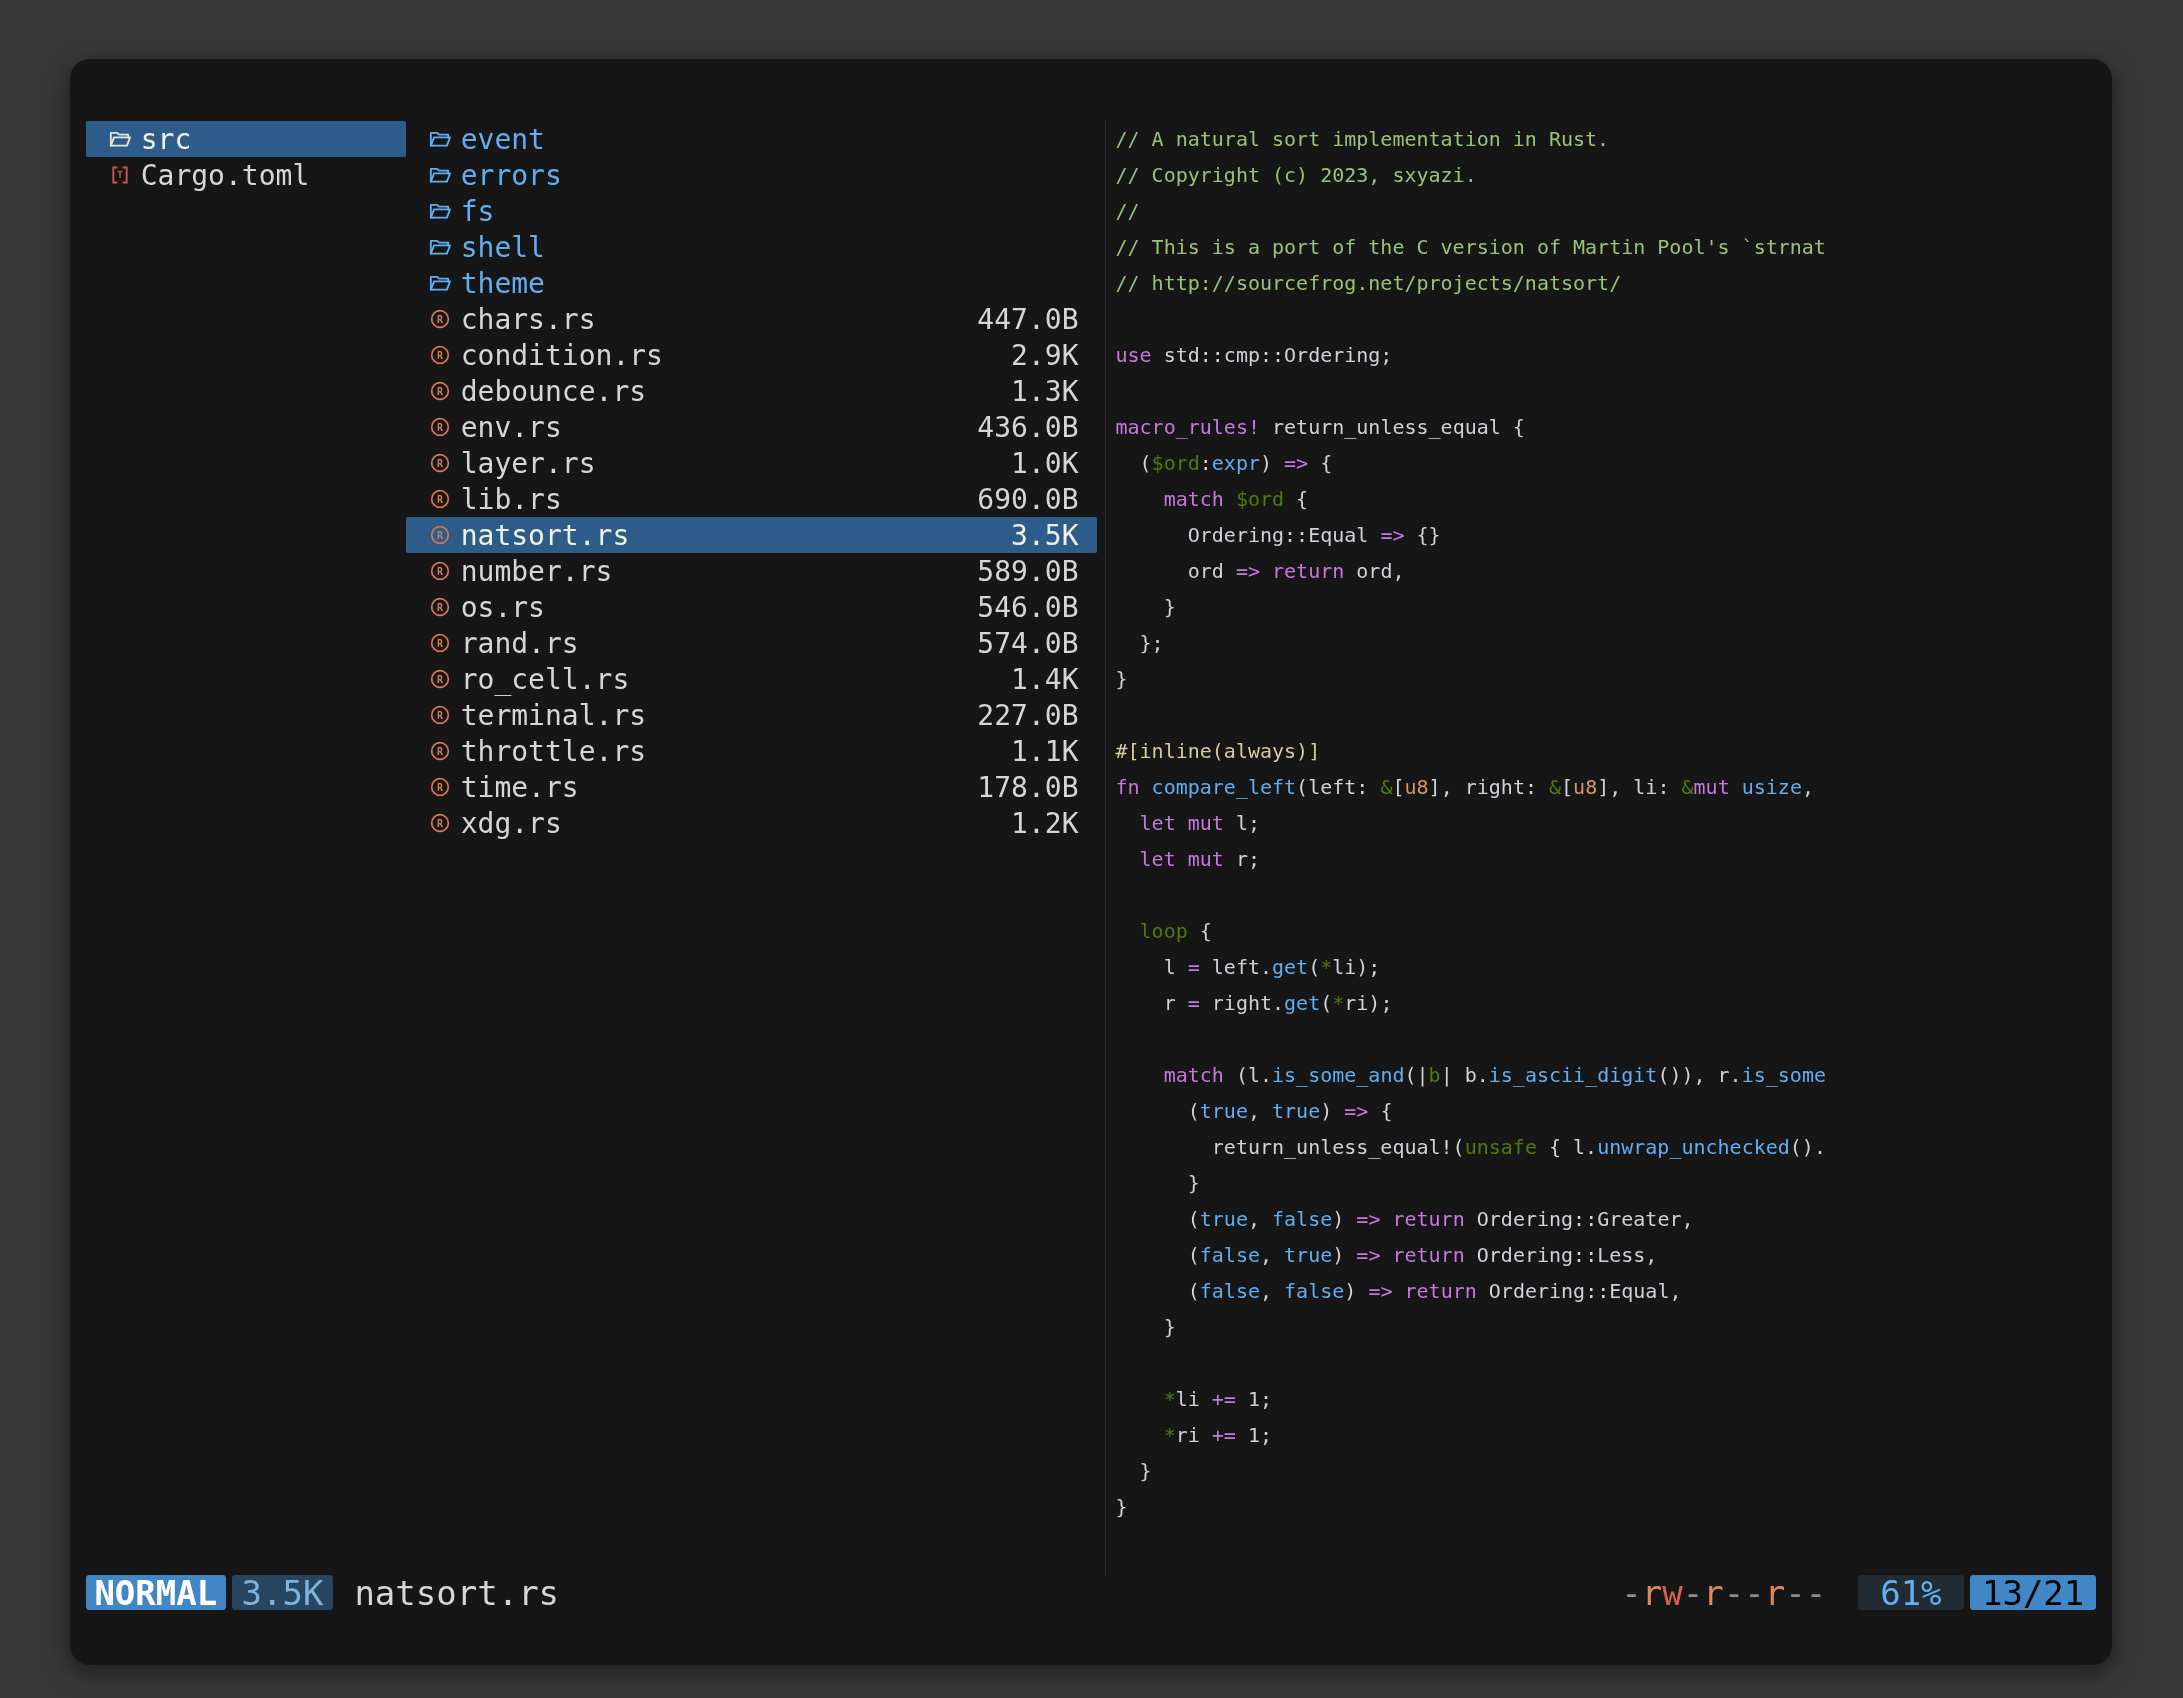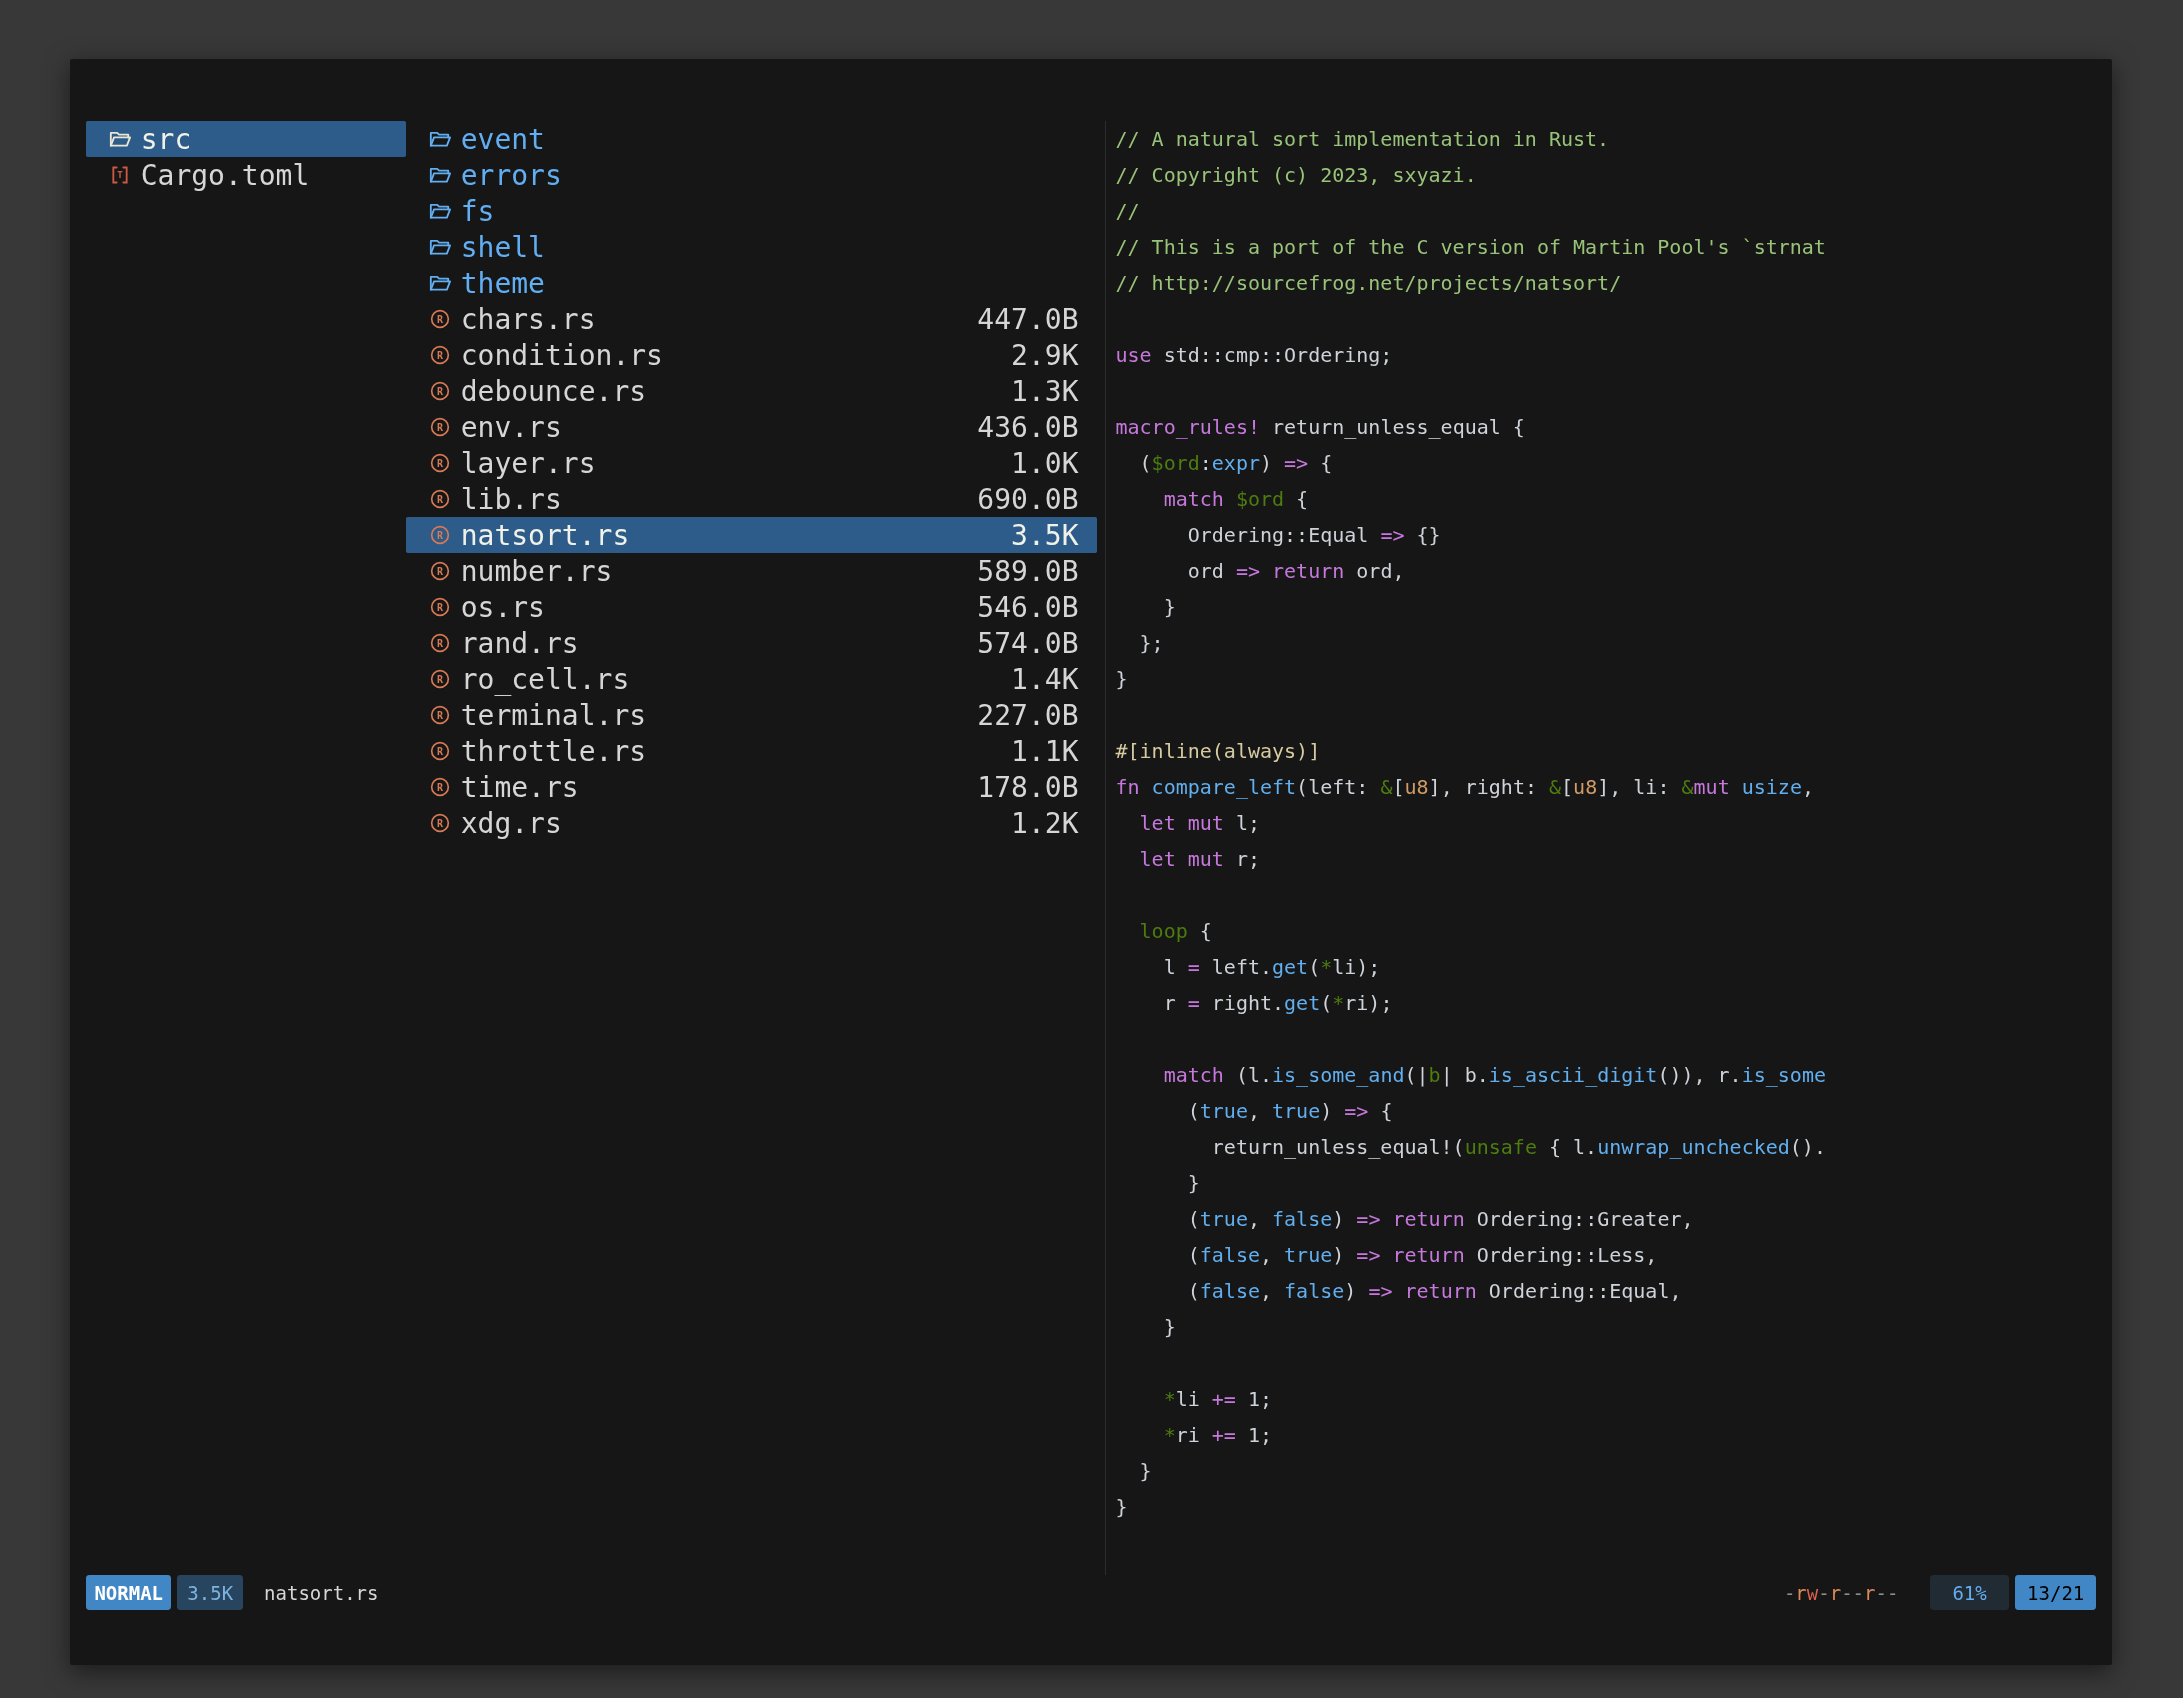--- a/index.html
+++ b/index.html
@@ -1,18 +1,18 @@
 <!DOCTYPE html>
 <html style="font-size:13.4px"><head>
 <meta charset="utf-8">
 <style>
   html,body{margin:0;padding:0;width:2183px;height:1698px;background:#383838;
             font-family:"DejaVu Sans Mono",monospace;}
   .window{position:absolute;left:70px;top:59px;width:2042px;height:1606px;
-          background:#161616;border-radius:2px;display:flex;flex-direction:column;
+          background:#161616;border-radius:20px;display:flex;flex-direction:column;
           overflow:hidden;box-shadow:0 6.7px 25px rgba(0,0,0,.5);}
   .panes{flex:1;display:flex;margin-top:62px;min-height:0;}
   .pane-parent{width:320px;margin-left:16px;flex:none;}
   .pane-current{width:691px;flex:none;}
   .divider{width:1.7px;background:#2c2c2c;margin-left:7.6px;flex:none;}
   .pane-preview{flex:1;min-width:0;padding-left:9.2px;overflow:hidden;}
 
   .row{display:flex;align-items:center;height:36px;padding-left:22px;padding-right:18.5px;
        font-size:28px;color:#d6d6d6;white-space:pre;border-radius:1.7px;}
   .row .icon{width:23.5px;height:23.5px;margin-right:9.2px;display:flex;align-items:center;
@@ -32,21 +32,21 @@
              overflow:hidden;color:#ced3da;}
   .cls-c{color:#98c379;}
   .cls-k{color:#c678dd;}
   .cls-f{color:#61afef;}
   .cls-r{color:#4d7c0f;}
   .cls-o{color:#d19a66;}
   .cls-t{color:#ced3da;}
   .cls-y{color:#d6cba0;}
 
   .statusbar{height:35px;margin:0 16px 55px;display:flex;align-items:center;
-             font-size:19px;flex:none;white-space:pre;}
+             font-size:34px;flex:none;white-space:pre;}
   .badge{height:35px;line-height:36px;border-radius:3.4px;flex:none;}
   .mode{background:#4287c5;color:#ffffff;font-weight:bold;padding:0 8.4px;}
   .sizeb{background:#27455e;color:#7db3de;padding:0 10px;margin-left:5.9px;}
   .fname-status{margin-left:21px;color:#d6d6d6;}
   .spacer{flex:1;}
   .perm-dash{color:#8f8f8f;}
   .perm-r{color:#dc8a5a;}
   .perm-w{color:#d9604f;}
   .percent{background:#212b33;color:#64aef2;padding:0 22px;margin-left:32px;}
   .pos{background:#4287c5;color:#000000;padding:0 11.7px;margin-left:6.7px;}

